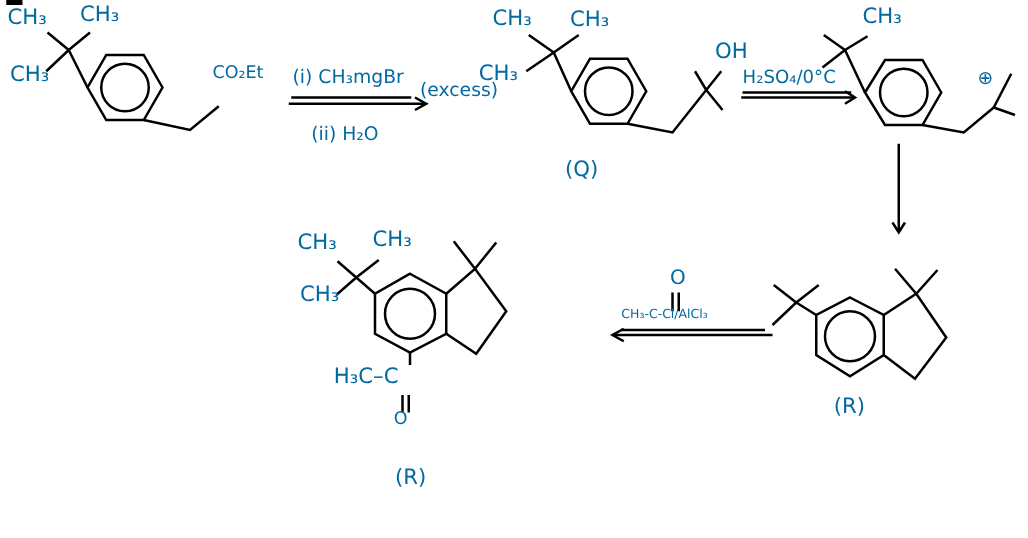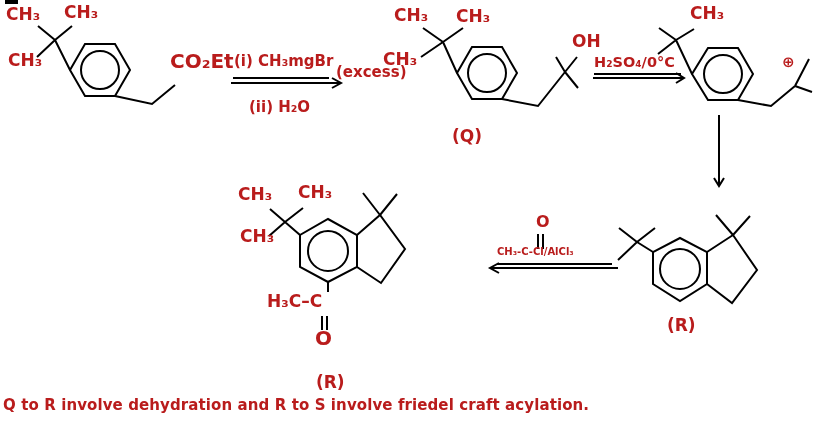--- a/index.html
+++ b/index.html
@@ -1,23 +1,23 @@
 <!DOCTYPE html>
 <html><head>
 <meta charset="utf-8">
 <style>
   html,body{margin:0;padding:0;background:#fff;}
   #canvas{
     position:relative;width:822px;height:430px;background:#ffffff;
     font-family:"DejaVu Sans",sans-serif;color:#000;overflow:hidden;
   }
   #bonds{position:absolute;left:0;top:0;}
-  .lbl{position:absolute;white-space:nowrap;line-height:1;color:#b91c1c;font-weight:bold;}
+  .lbl{position:absolute;white-space:nowrap;line-height:1;color:#0369a1;}
   .f17{font-size:17px;}
-  .f18{font-size:20px;}
+  .f18{font-size:14px;}
   .f15{font-size:15px;}
   .f14{font-size:10px;}
   .f145{font-size:14.5px;text-align:right;}
   .f16{font-size:16px;}
   .footnote{font-size:15px;letter-spacing:0.1px;}
 </style>
 </head>
 <body>
 
 <div id="canvas">
@@ -117,15 +117,14 @@
   <span class="lbl f16" style="left:536px;top:214px;">O</span>
   <span class="lbl f14" style="left:497px;top:247px;">CH₃-C-Cl/AlCl₃</span>
 
   <span class="lbl f17" style="left:238px;top:186px;">CH₃</span>
   <span class="lbl f17" style="left:298px;top:184px;">CH₃</span>
   <span class="lbl f17" style="left:240px;top:228px;">CH₃</span>
   <span class="lbl f17" style="left:267px;top:293px;">H₃C–C</span>
   <span class="lbl f18" style="left:315px;top:328px;">O</span>
   <span class="lbl f17" style="left:316px;top:374px;">(R)</span>
 
-  <span class="lbl footnote" style="left:3px;top:398px;">Q to R involve dehydration and R to S involve friedel craft acylation.</span>
 
 </div>
 
 </body></html>

